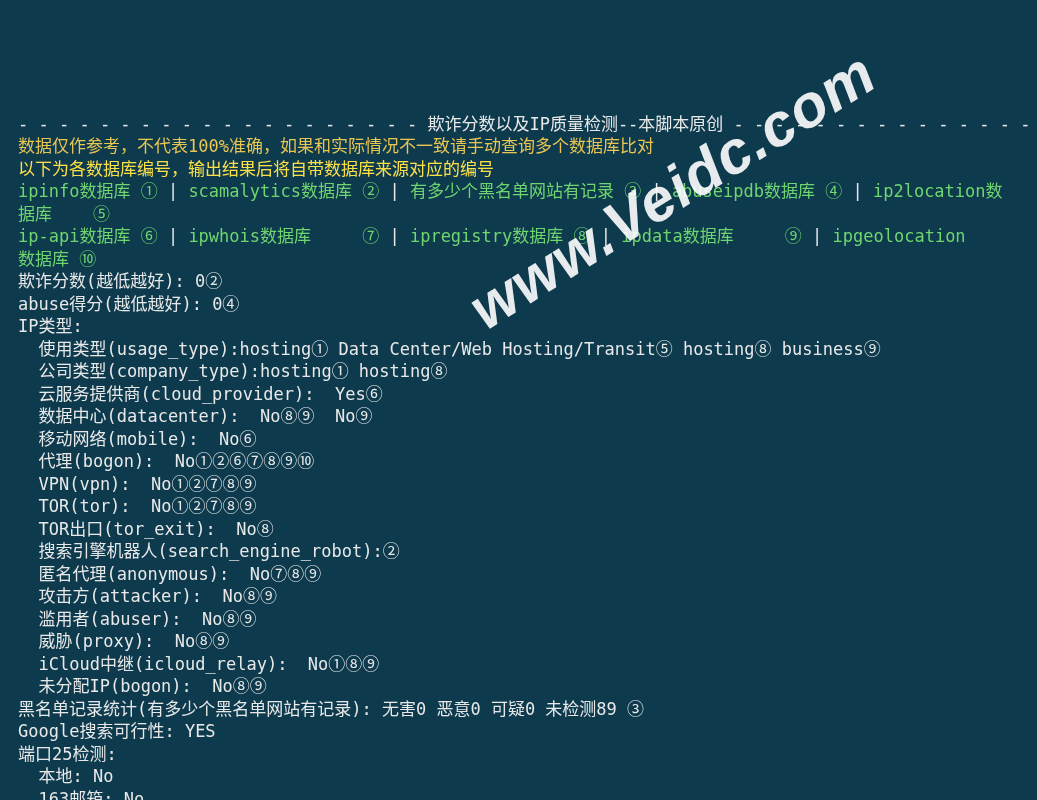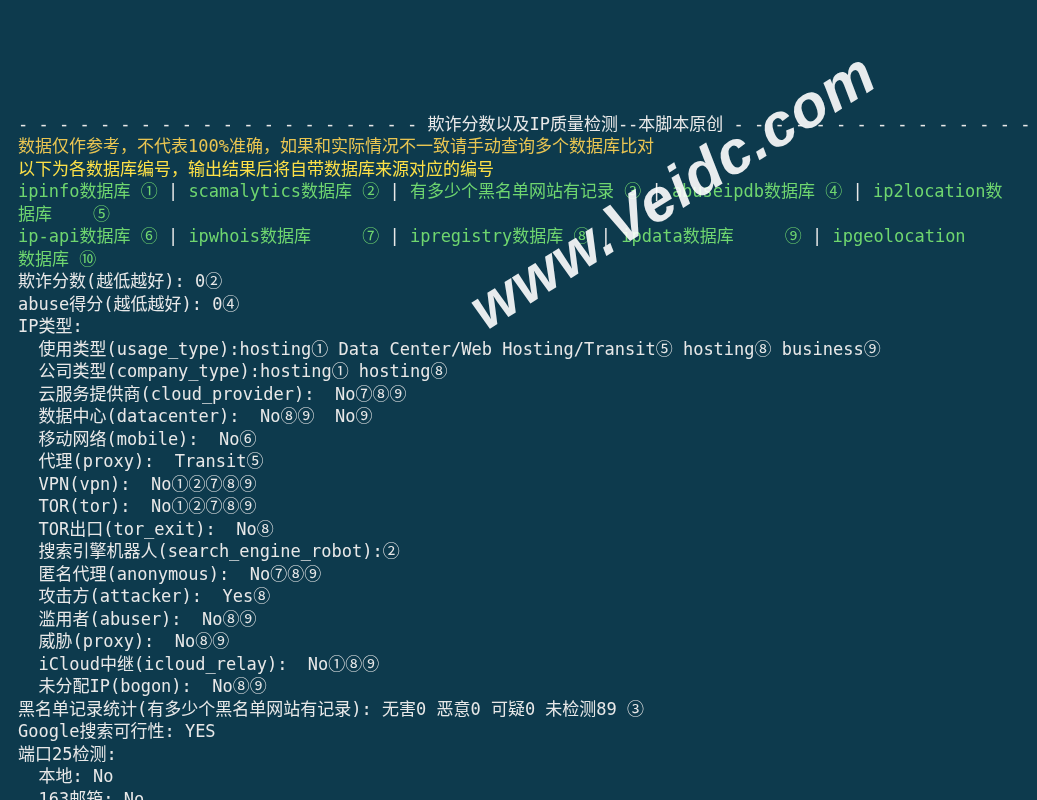--- a/index.html
+++ b/index.html
@@ -48,30 +48,30 @@
 <span class="cyan">以下为各数据库编号，输出结果后将自带数据库来源对应的编号</span>
 <span class="green">ipinfo数据库 ①</span><span class="white"> | </span><span class="green">scamalytics数据库 ②</span><span class="white"> | </span><span class="green">有多少个黑名单网站有记录 ③</span><span class="white"> | </span><span class="green">abuseipdb数据库 ④</span><span class="white"> | </span><span class="green">ip2location数</span>
 <span class="green">据库    ⑤</span>
 <span class="green">ip-api数据库 ⑥</span><span class="white"> | </span><span class="green">ipwhois数据库     ⑦</span><span class="white"> | </span><span class="green">ipregistry数据库 ⑧</span><span class="white"> | </span><span class="green">ipdata数据库     ⑨</span><span class="white"> | </span><span class="green">ipgeolocation</span>
 <span class="green">数据库 ⑩</span>
 <span class="white">欺诈分数(越低越好): </span><span class="white">0②</span>
 <span class="white">abuse得分(越低越好): </span><span class="white">0④</span>
 <span class="white">IP类型:</span>
 <span class="white">  使用类型(usage_type):hosting① Data Center/Web Hosting/Transit⑤ hosting⑧ business⑨</span>
 <span class="white">  公司类型(company_type):hosting① hosting⑧</span>
-<span class="white">  云服务提供商(cloud_provider):  No⑦⑧⑨</span>
+<span class="white">  云服务提供商(cloud_provider):  Yes⑥</span>
 <span class="white">  数据中心(datacenter):  No⑧⑨  No⑨</span>
 <span class="white">  移动网络(mobile):  No⑥</span>
-<span class="white">  代理(proxy):  Transit⑤</span>
+<span class="white">  代理(bogon):  No①②⑥⑦⑧⑨⑩</span>
 <span class="white">  VPN(vpn):  No①②⑦⑧⑨</span>
 <span class="white">  TOR(tor):  No①②⑦⑧⑨</span>
 <span class="white">  TOR出口(tor_exit):  No⑧</span>
 <span class="white">  搜索引擎机器人(search_engine_robot):②</span>
 <span class="white">  匿名代理(anonymous):  No⑦⑧⑨</span>
-<span class="white">  攻击方(attacker):  Yes⑧</span>
+<span class="white">  攻击方(attacker):  No⑧⑨</span>
 <span class="white">  滥用者(abuser):  No⑧⑨</span>
 <span class="white">  威胁(proxy):  No⑧⑨</span>
 <span class="white">  iCloud中继(icloud_relay):  No①⑧⑨</span>
 <span class="white">  未分配IP(bogon):  No⑧⑨</span>
 <span class="white">黑名单记录统计(有多少个黑名单网站有记录): 无害0 恶意0 可疑0 未检测89 ③</span>
 <span class="white">Google搜索可行性: </span><span class="white">YES</span>
 <span class="white">端口25检测:</span>
 <span class="white">  本地: No</span>
 <span class="white">  163邮箱: No</span>
 

